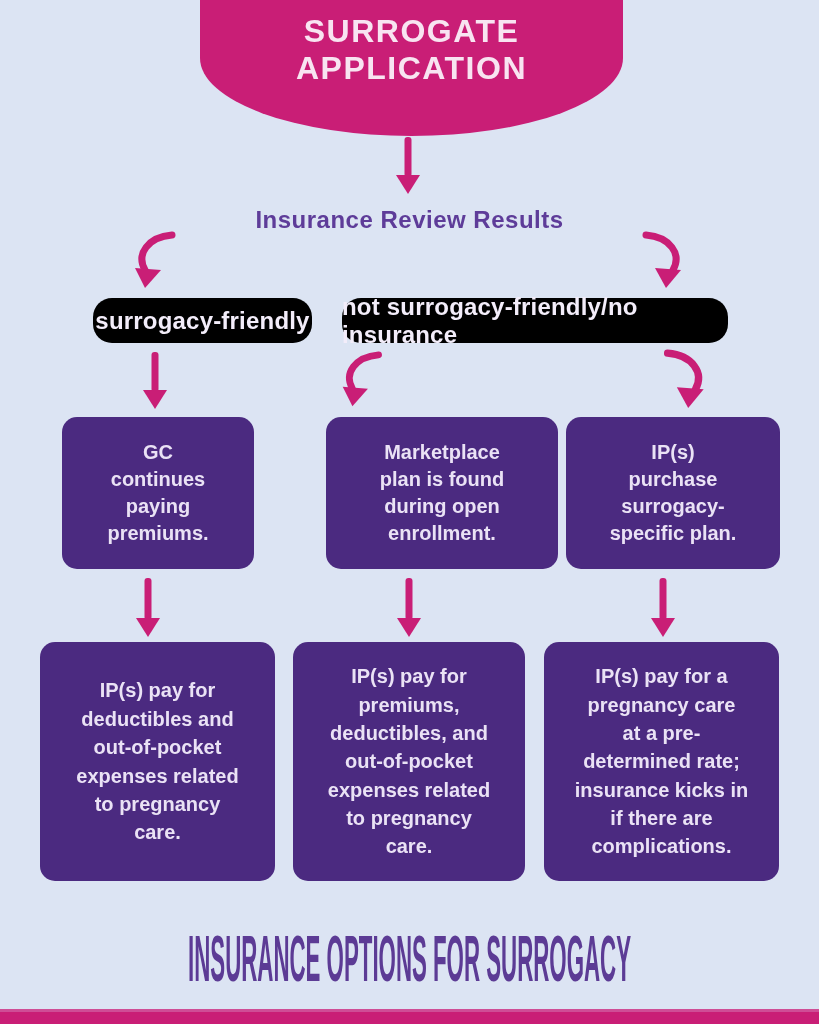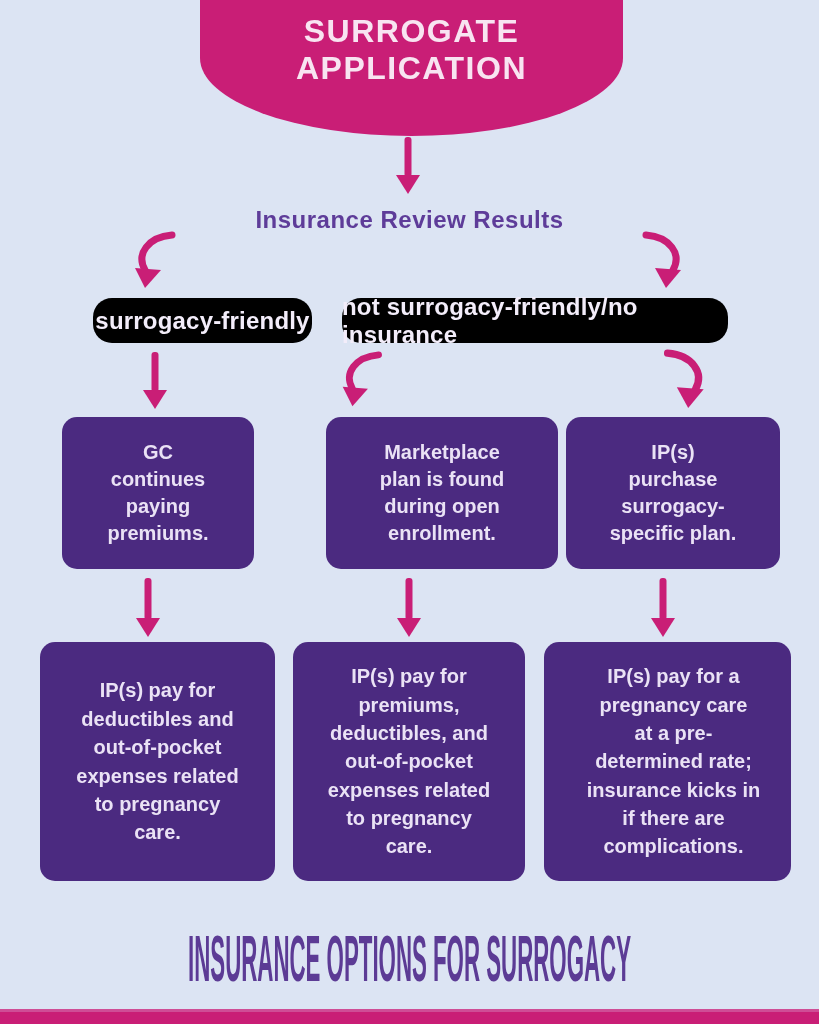--- a/index.html
+++ b/index.html
@@ -48,21 +48,21 @@
     color:#eae2f5;font-weight:bold;font-size:20px;
   }
   .fbox .txt{white-space:pre-line;}
   .mid-box{top:417px;height:152px;line-height:1.35;}
   .mid-1{left:62px;width:192px;}
   .mid-2{left:314px;width:232px;margin-left:12px;}
   .mid-3{left:566px;width:214px;}
   .bot-box{top:642px;height:239px;line-height:1.42;}
   .bot-1{left:40px;width:235px;}
   .bot-2{left:293px;width:232px;}
-  .bot-3{left:544px;width:235px;padding-left:12px;}
+  .bot-3{left:544px;width:235px;}
   
   .footer-title-svg{position:absolute;left:0;top:918px;width:819px;height:80px;}
   .footer-bar{
     position:absolute;left:0;bottom:0;width:819px;height:12px;
     background:#c91e76;border-top:3px solid #cf4d96;
   }
 </style>
 </head>
 <body>
 

